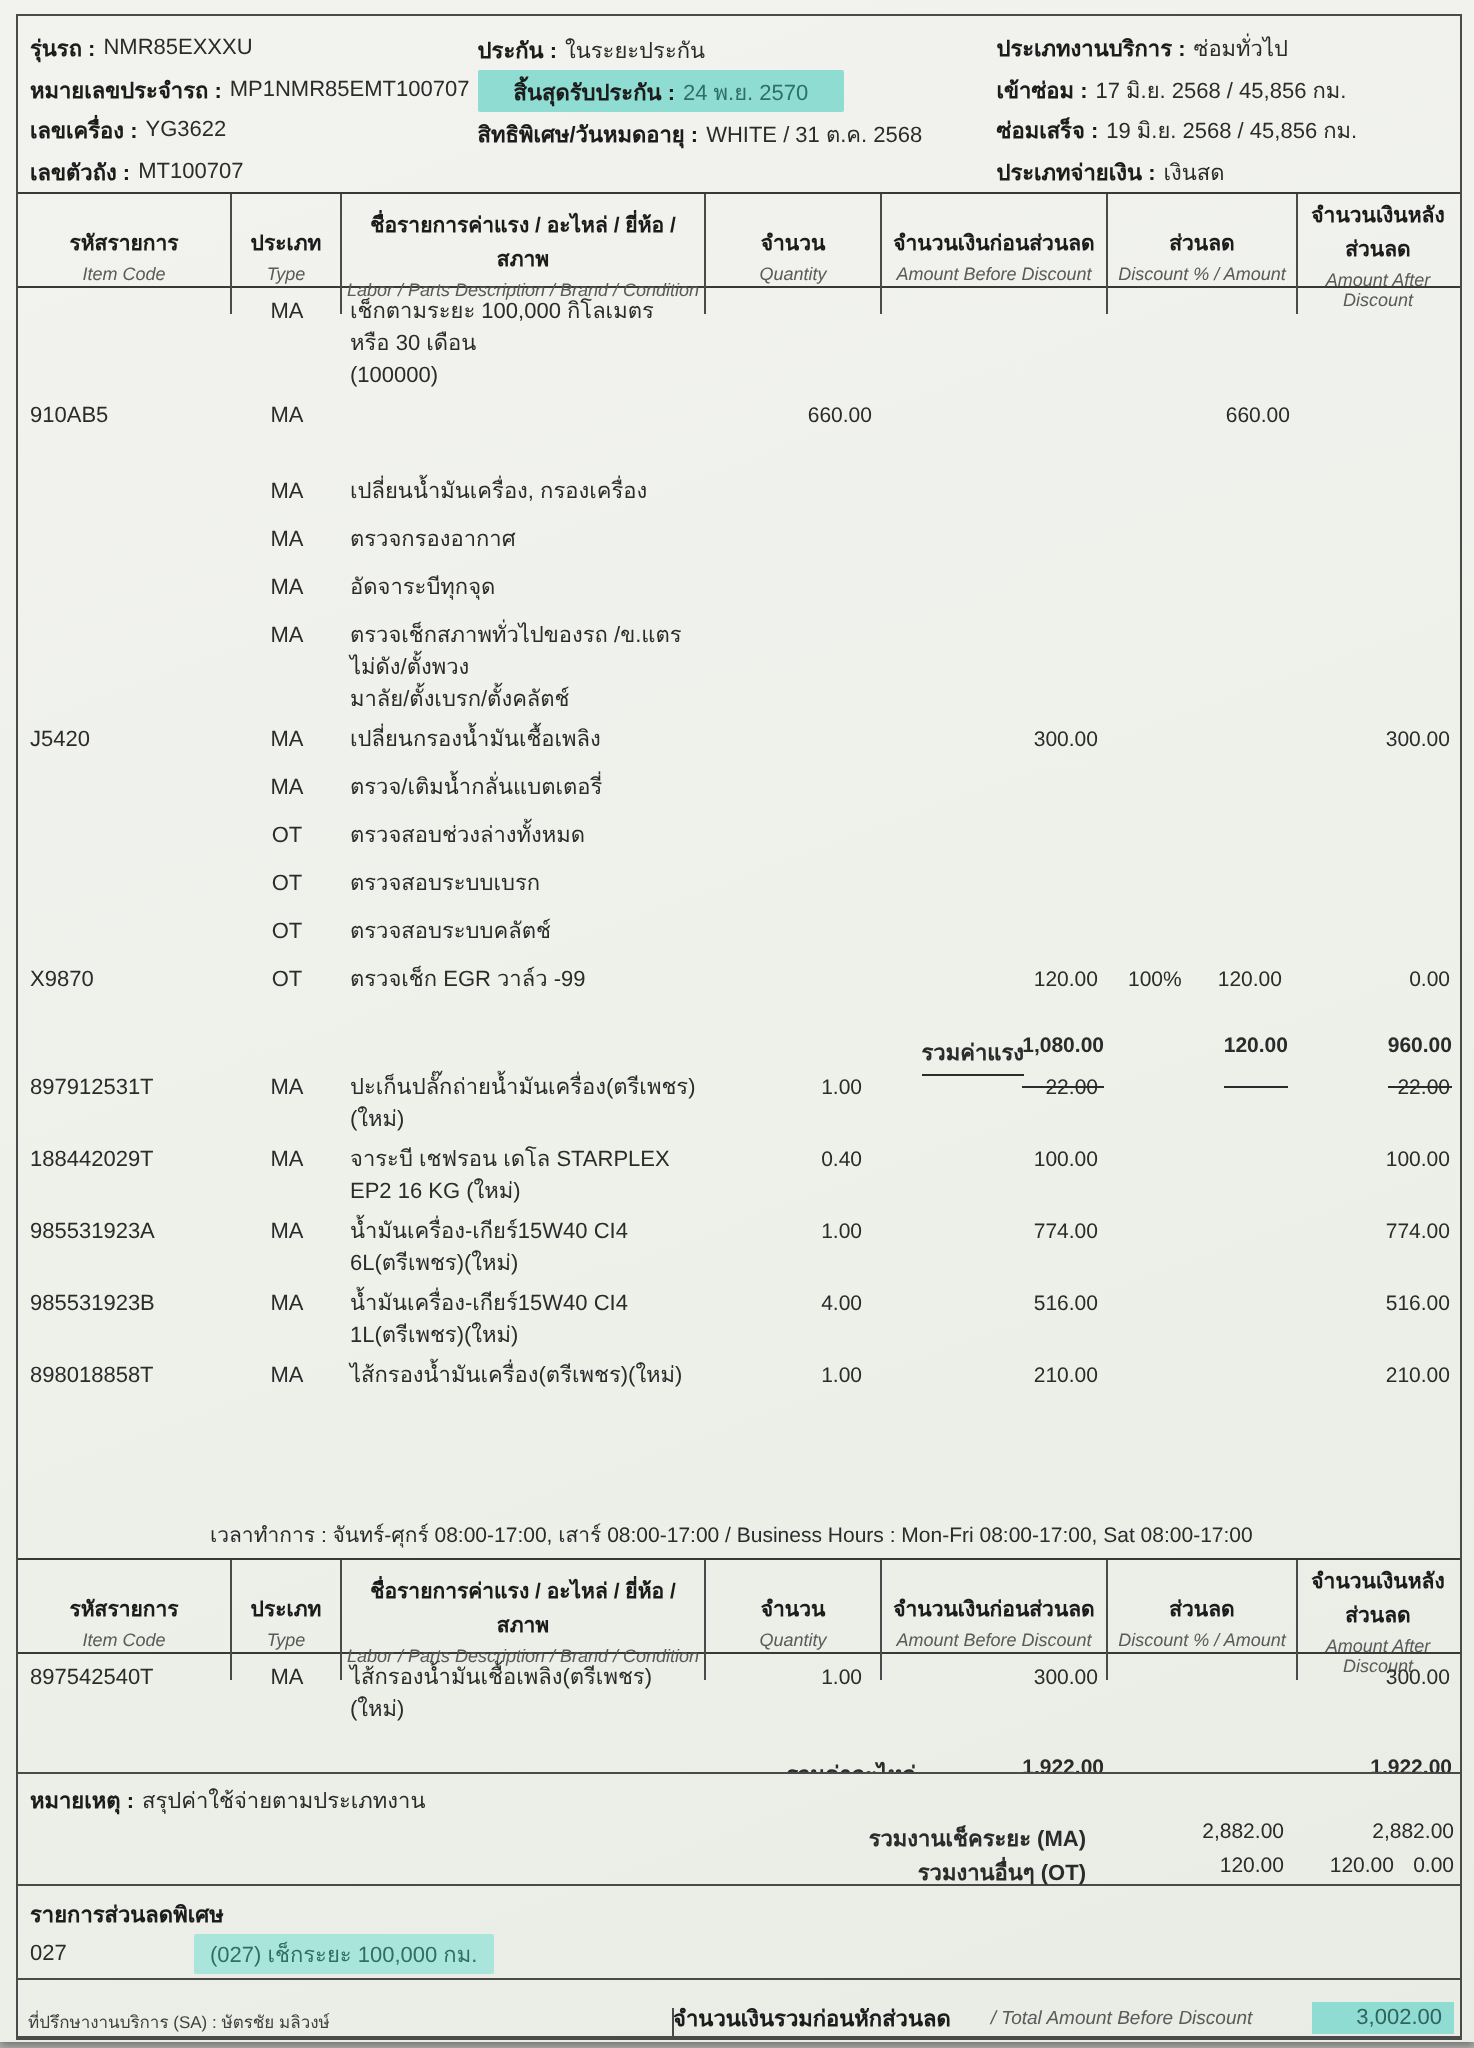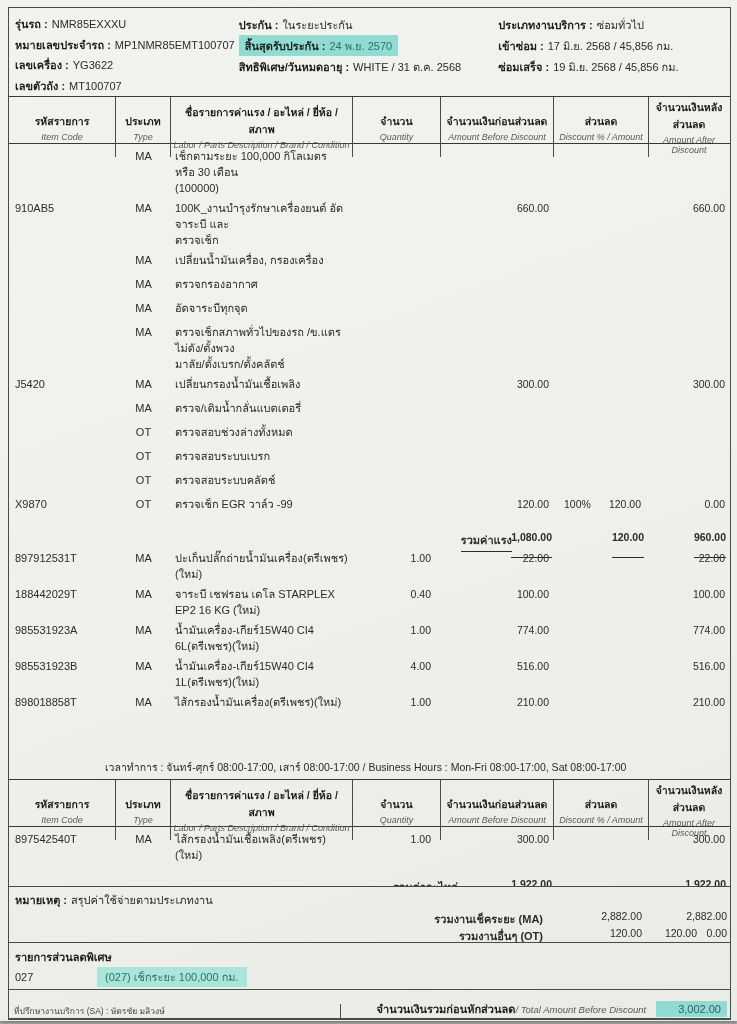--- a/index.html
+++ b/index.html
@@ -32,21 +32,21 @@
   .num{font-size:10.5px;}
 
   
   .veh{height:88px; display:flex; padding:6px 4px 0 6px; flex-shrink:0;}
   .veh .col{display:flex; flex-direction:column;}
   .veh .col.c1{width:226px;}
   .veh .col.c2{width:262px;}
   .veh .col.c3{width:230px;}
   .veh .row{height:21px; display:flex; align-items:center; white-space:nowrap;}
   .veh .row .lbl{margin-right:4px;}
-  .veh .row.hl-row{background:var(--hl); padding:0 6px; align-self:flex-start; border-radius:1px;}
+  .veh .row.hl-row{background:var(--hl); padding:0 18px; align-self:flex-start; border-radius:1px;}
   .veh .row.hl-row .val{color:var(--hl-text);}
 
   
   .grid{display:grid; grid-template-columns:107px 55px 182px 88px 113px 95px 80px;}
   .thead{
     border-top:1.5px solid var(--line-strong);
     border-bottom:1.5px solid var(--line-strong);
     height:48px; flex-shrink:0;
   }
   .th{
@@ -103,21 +103,21 @@
     flex-grow:1; border-top:1.5px solid var(--line);
     display:flex; align-items:flex-end;
   }
   .foot .left{
     width:332px; border-right:1px solid var(--line);
     display:flex; align-items:center; padding-left:5px;
     font-size:8.5px; color:#3f3f3f;
   }
   .foot .right{
     flex-grow:1; display:flex; align-items:center; justify-content:flex-end;
-    padding-right:3px; gap:0; white-space:nowrap;
+    padding-right:3px; gap:20px; white-space:nowrap;
   }
   .foot .right .en{font-size:9.5px;}
   .foot .total-val{
     background:var(--hl); color:#33615c; padding:2px 6px 2px 22px;
     font-size:11px; margin-left:10px;
   }
 </style>
 </head>
 <body>
 
@@ -171,20 +171,24 @@
   <div class="row">
     <span class="lbl">เข้าซ่อม :</span>
     <span class="val">17 มิ.ย. 2568 / 45,856 กม.</span>
   </div>
 
   <div class="row">
     <span class="lbl">ซ่อมเสร็จ :</span>
     <span class="val">19 มิ.ย. 2568 / 45,856 กม.</span>
   </div>
 
+  <div class="row">
+    <span class="lbl">ประเภทจ่ายเงิน :</span>
+    <span class="val">เงินสด</span>
+  </div>
 </div>
   </div>
 
   <div class="table1">
     <div class="grid thead">
       <div class="th">
             <span class="lbl">รหัสรายการ</span>
             <span class="en">Item Code</span>
           </div>
       <div class="th">
@@ -226,24 +230,20 @@
     <div class="td c-disc num">
       <span></span>
       <span></span>
     </div>
     <div class="td c-after num"></div>
   </div>
 
   <div class="grid tr dbl">
     <div class="td c-code">910AB5</div>
     <div class="td c-type">MA</div>
-    <div class="td c-desc">
-                <div>100K_งานบำรุงรักษาเครื่องยนต์ อัดจาระบี และ</div>
-                <div>ตรวจเช็ก</div>
-              </div>
     <div class="td c-qty num"></div>
     <div class="td c-before num">660.00</div>
     <div class="td c-disc num">
       <span></span>
       <span></span>
     </div>
     <div class="td c-after num">660.00</div>
   </div>
 
   <div class="grid tr">

